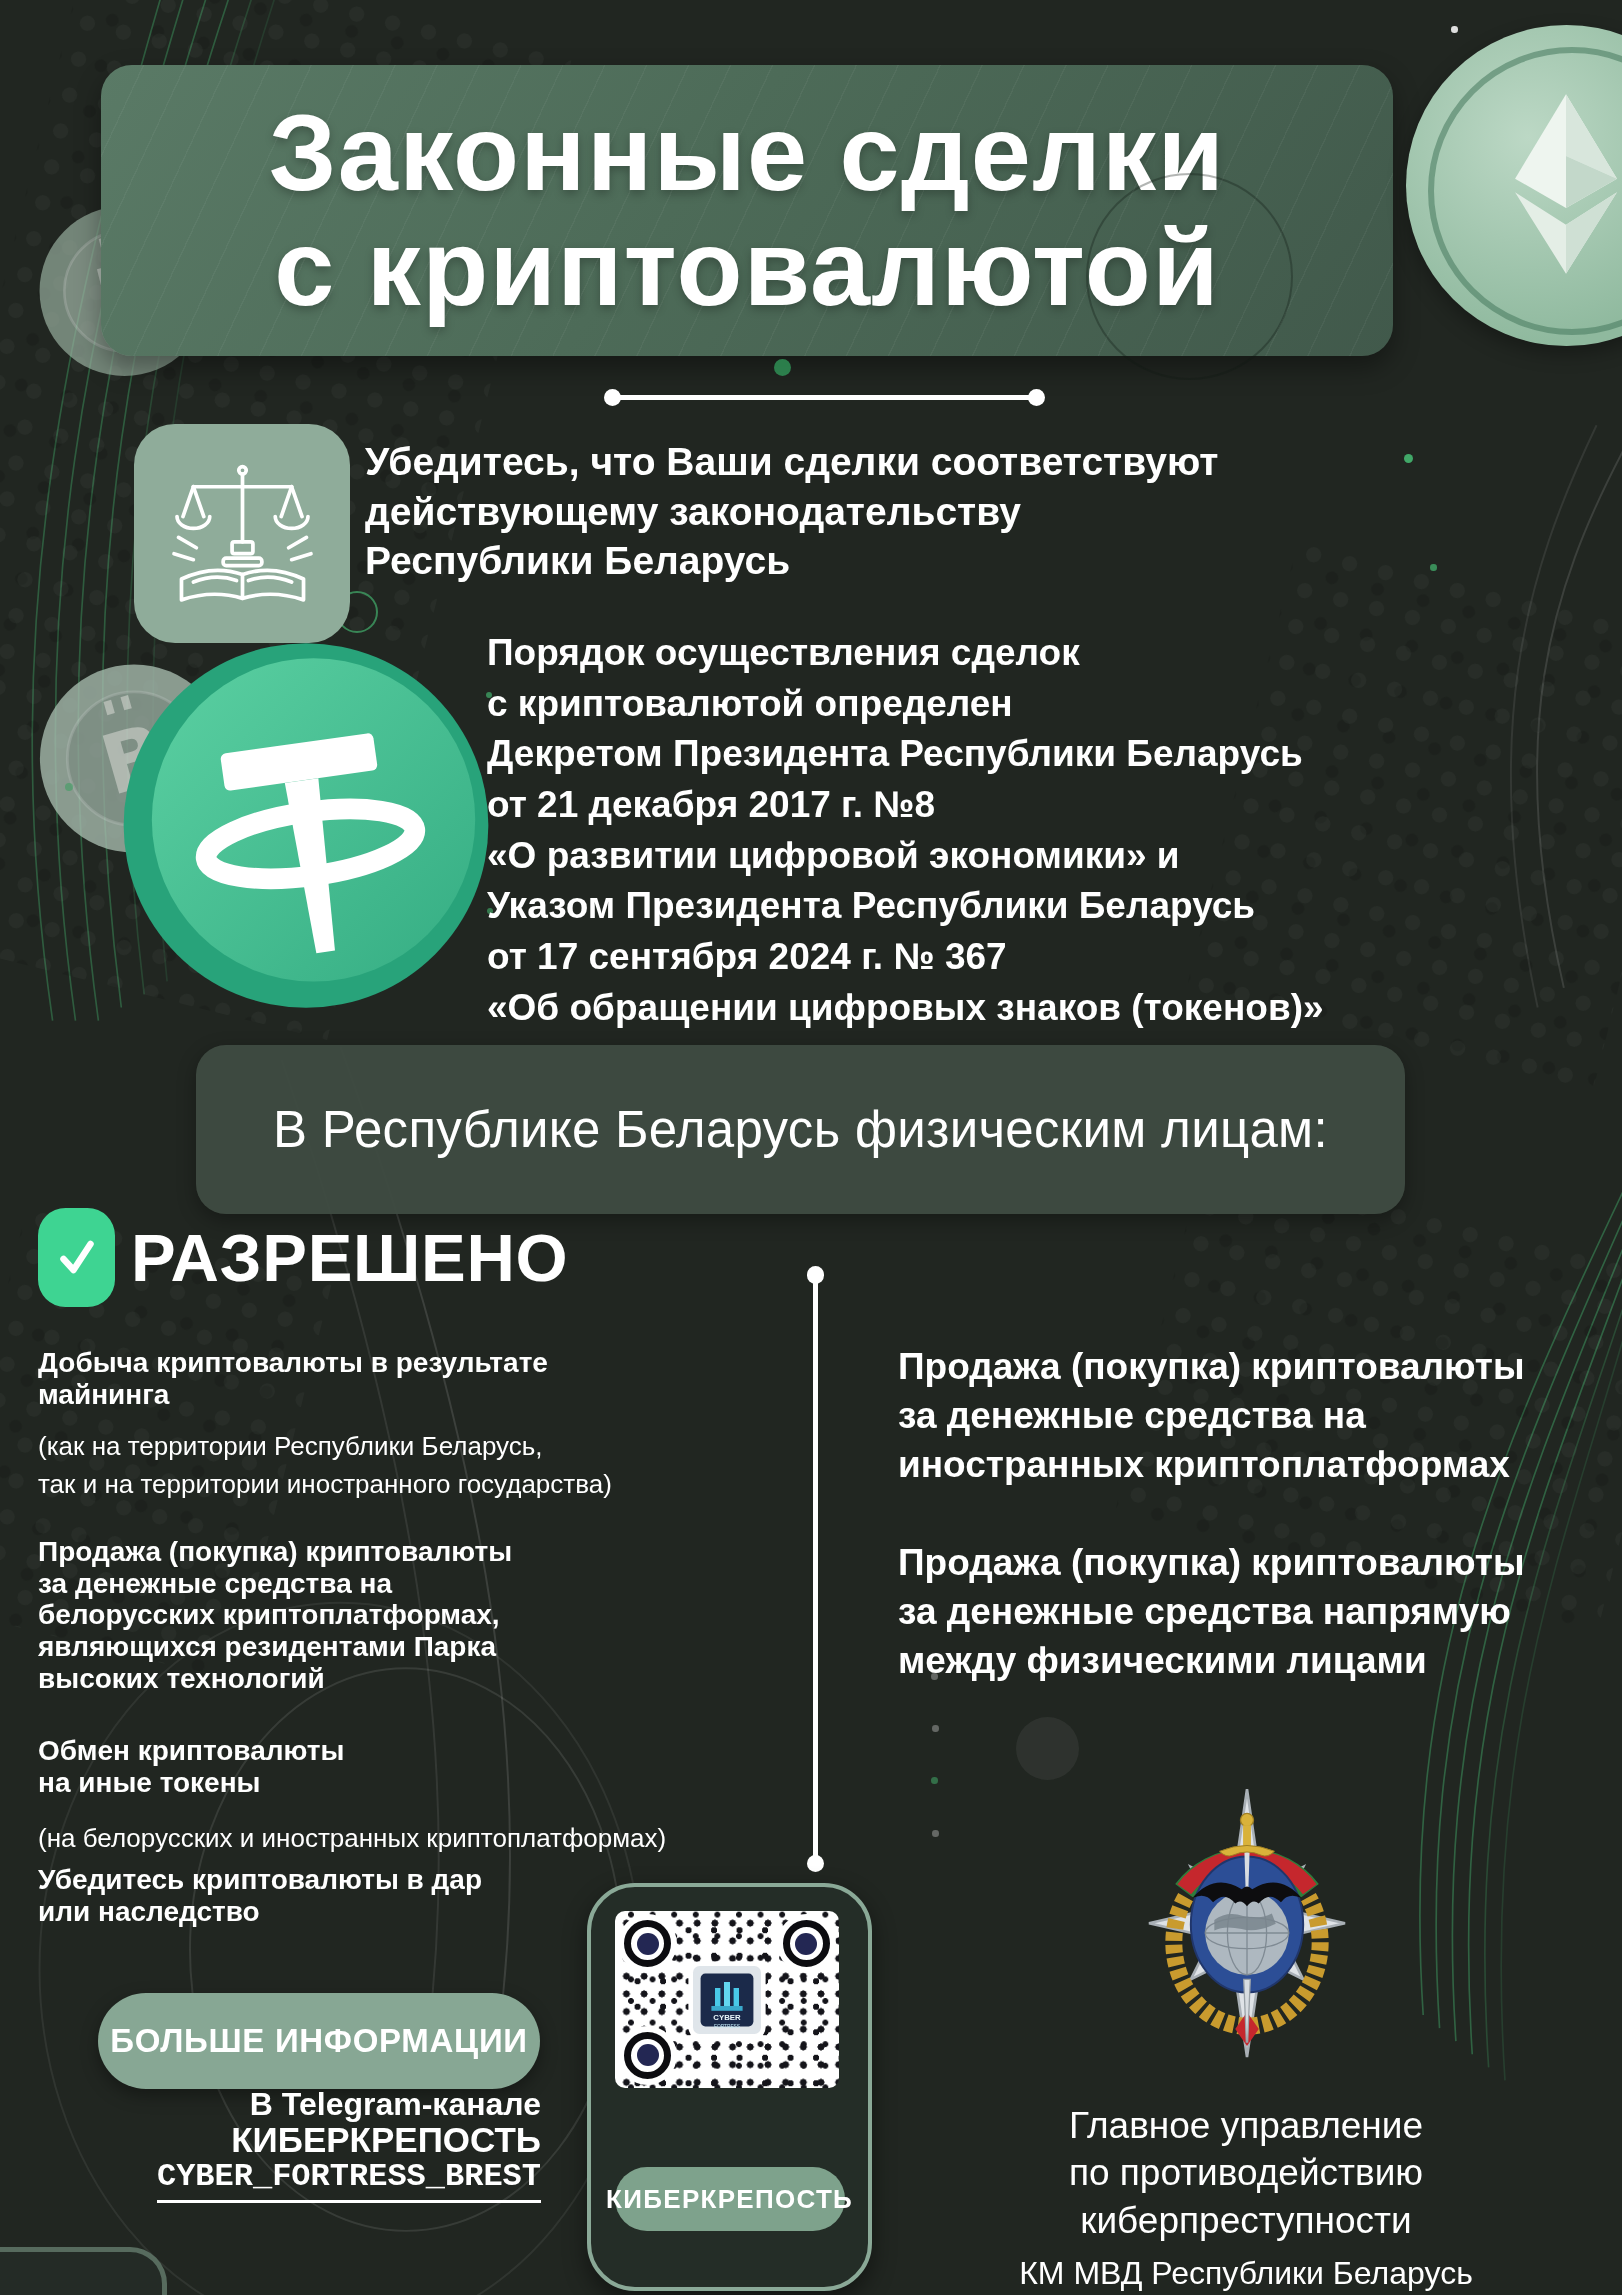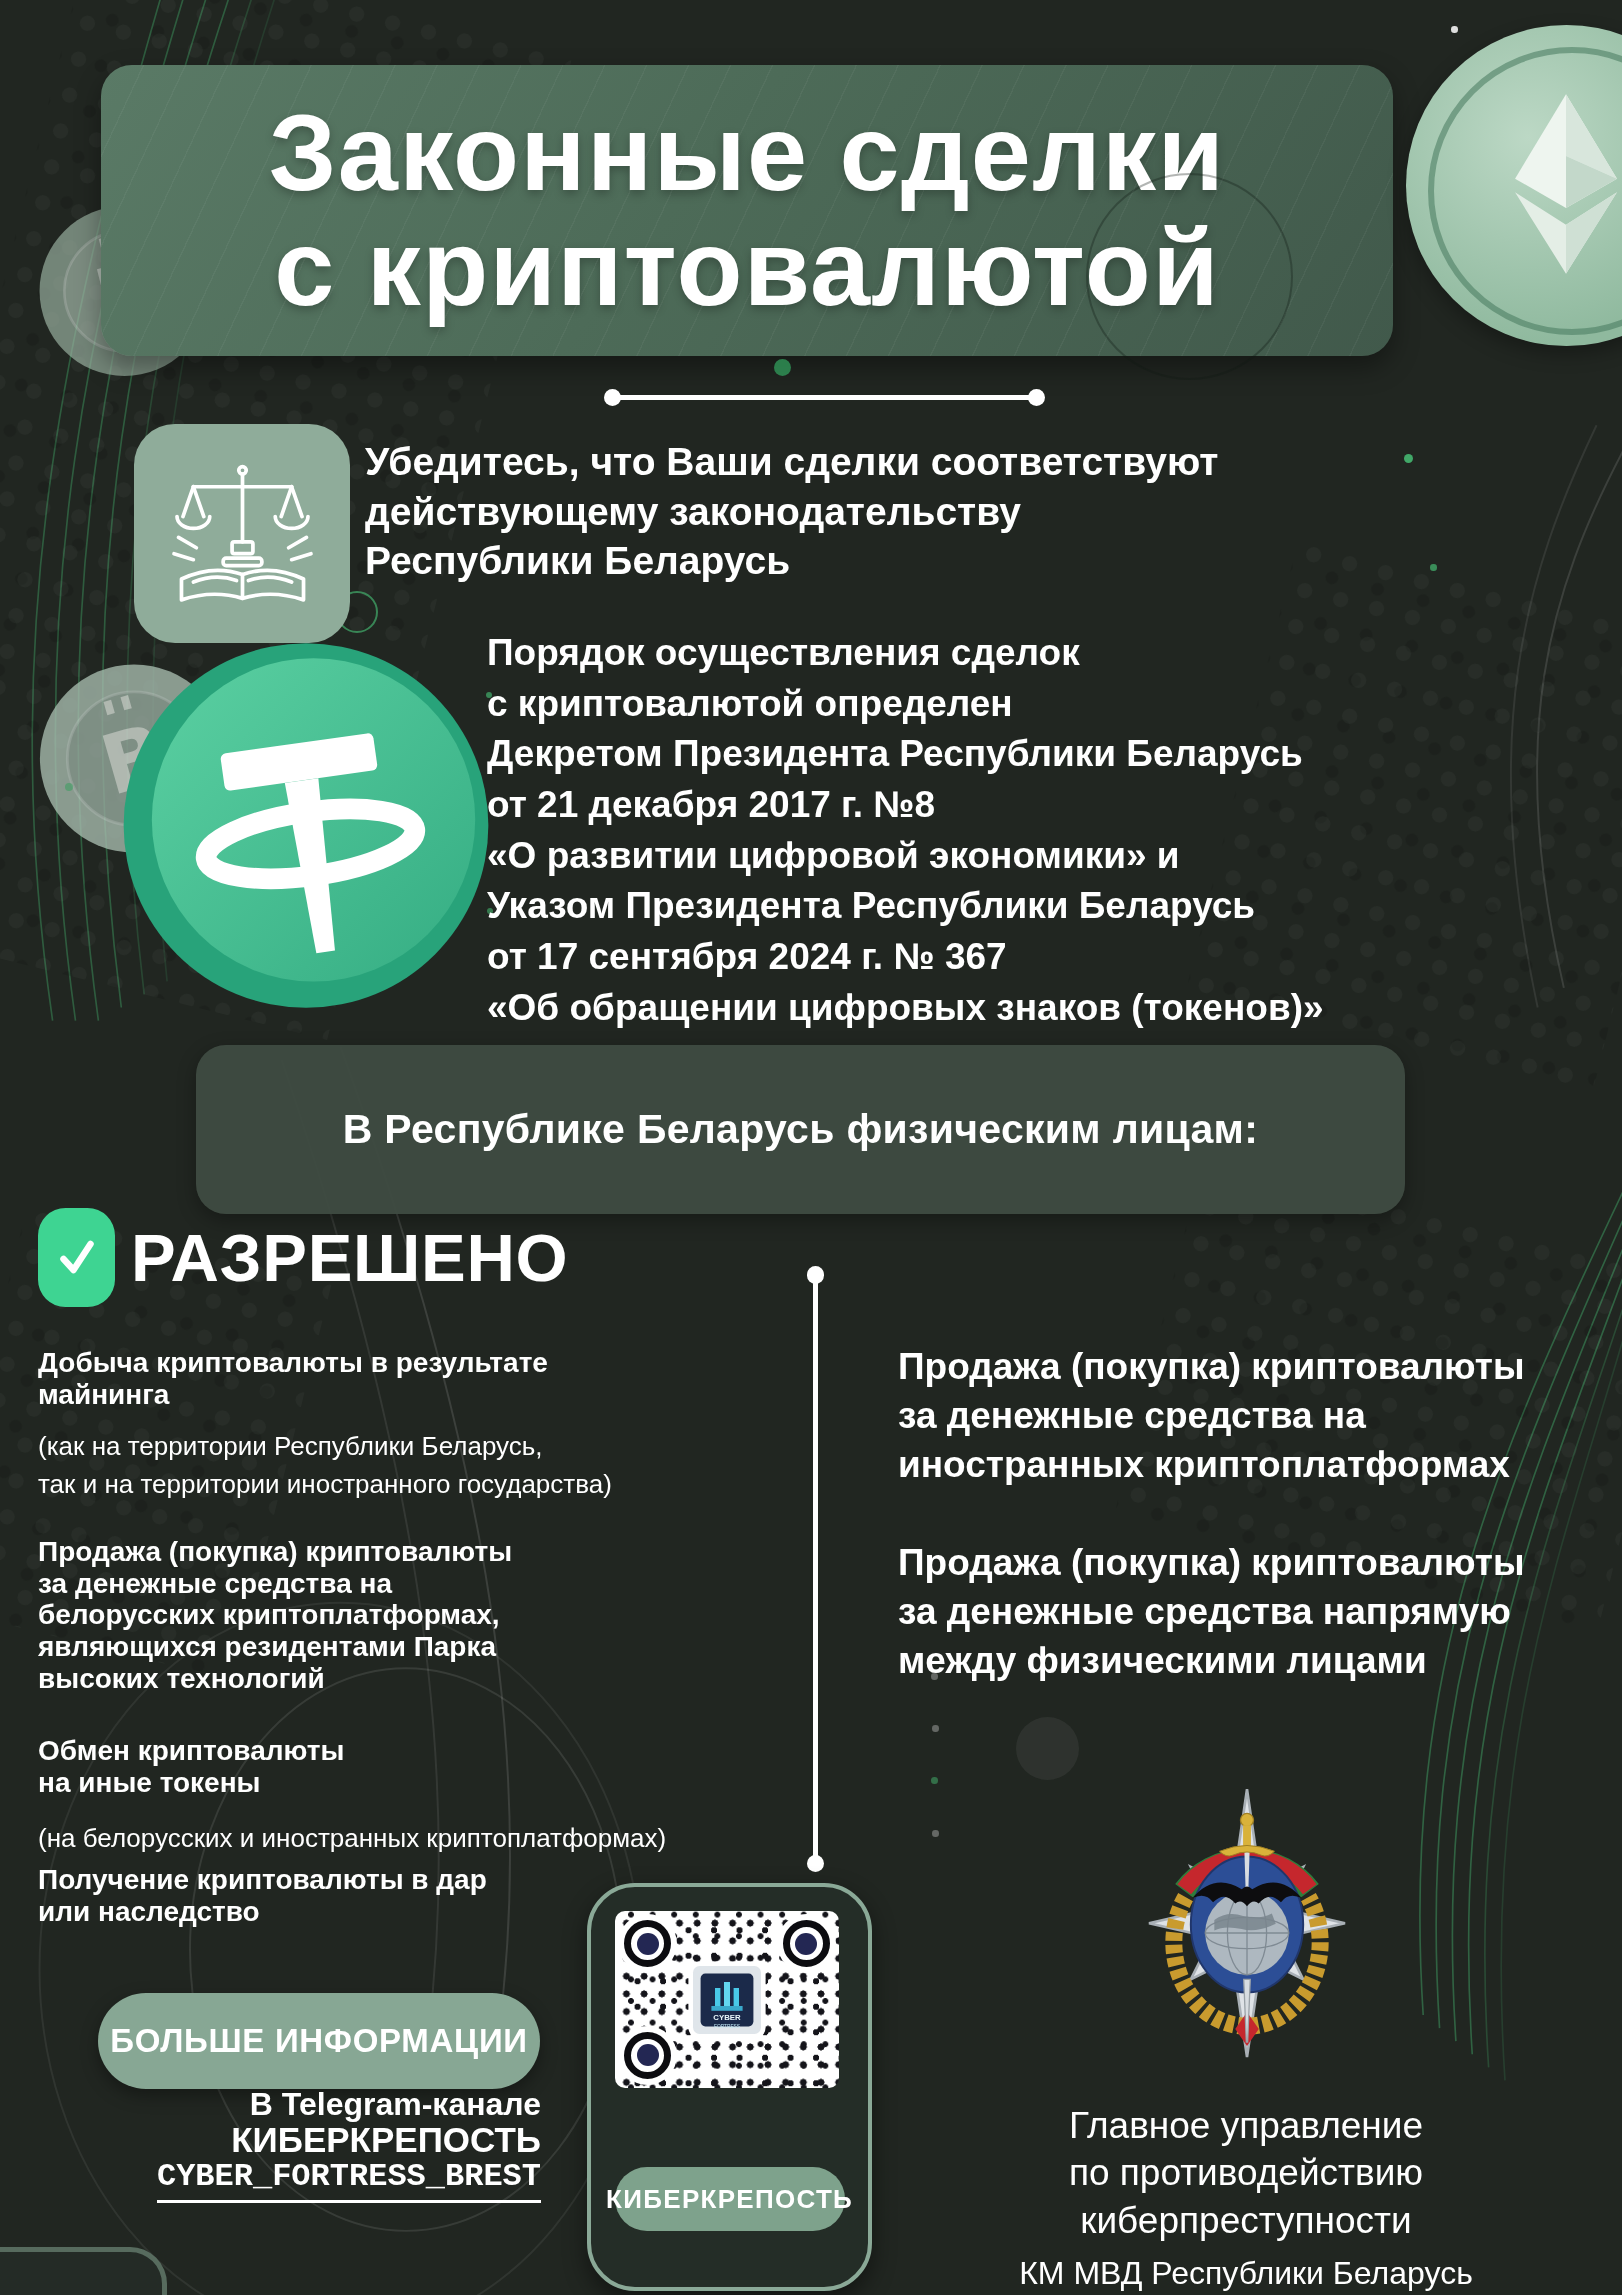--- a/index.html
+++ b/index.html
@@ -23,21 +23,21 @@
     text-shadow:0 3.9px 9.2px rgba(0,0,0,0.25);}
   .hr-divider{position:absolute;left:612px;top:395px;width:425px;height:5.2px;background:#fff;border-radius:2.6px;z-index:5;}
   .hr-divider .cap{position:absolute;top:-5.9px;width:17px;height:17px;background:#fff;border-radius:50%;}
   .icon-panel{position:absolute;left:134px;top:424px;width:216px;height:219px;border-radius:41px;background:#8fac9a;z-index:5;
     display:flex;align-items:center;justify-content:center;}
   .intro{position:absolute;left:365px;top:437px;width:1073px;font-size:39px;font-weight:700;line-height:1.27;z-index:6;}
   .law{position:absolute;left:487px;top:628px;width:995px;font-size:37px;font-weight:700;line-height:1.37;z-index:6;}
   .banner{position:absolute;left:196px;top:1045px;width:1209px;height:169px;border-radius:30px;z-index:6;
     background:rgba(62,75,66,0.96);display:flex;align-items:center;justify-content:center;
     box-shadow:0 6.5px 19.6px rgba(0,0,0,0.3);}
-  .banner-text{font-size:41px;font-weight:700;letter-spacing:0.3px;}
+  .banner-text{font-size:51px;font-weight:400;letter-spacing:0.3px;}
   .sec-head{position:absolute;display:flex;align-items:center;gap:21px;z-index:6;}
   .sec-icon{width:77px;height:99px;border-radius:27.5px;display:flex;align-items:center;justify-content:center;flex:none;}
   .sec-title{font-size:67px;font-weight:800;letter-spacing:0.7px;}
   .item-bold{position:absolute;font-size:28px;font-weight:700;line-height:1.13;z-index:6;}
   .item-note{position:absolute;font-size:26px;font-weight:500;line-height:1.45;z-index:6;}
   .r-item{position:absolute;font-size:37px;font-weight:700;line-height:1.32;z-index:6;}
   .v-divider{position:absolute;left:813px;top:1275px;width:4.6px;height:588px;background:#fff;border-radius:2.6px;z-index:5;}
   .v-divider .cap{position:absolute;left:-6.5px;width:17.7px;height:17.7px;background:#fff;border-radius:50%;}
   .qr-phone{position:absolute;left:587px;top:1883px;width:277px;height:400px;border-radius:48px;z-index:7;
     background:#242d27;border:4.6px solid #8aa997;box-shadow:0 9.2px 23.6px rgba(0,0,0,0.45);}
@@ -223,21 +223,21 @@
   <div class="item-note pre" style="left:38px;top:1428px;">(как на территории Республики Беларусь,
 так и на территории иностранного государства)</div>
   <div class="item-bold pre" style="left:38px;top:1536px;">Продажа (покупка) криптовалюты
 за денежные средства на
 белорусских криптоплатформах,
 являющихся резидентами Парка
 высоких технологий</div>
   <div class="item-bold pre" style="left:38px;top:1735px;">Обмен криптовалюты
 на иные токены</div>
   <div class="item-note pre" style="left:38px;top:1820px;">(на белорусских и иностранных криптоплатформах)</div>
-  <div class="item-bold pre" style="left:38px;top:1864px;">Получение криптовалюты в дар
+  <div class="item-bold pre" style="left:38px;top:1864px;">Убедитесь криптовалюты в дар
 или наследство</div>
 
   <div class="v-divider">
     <span class="cap" style="top:-9.2px;"></span>
     <span class="cap" style="bottom:-9.2px;"></span>
   </div>
 
 
   <div class="r-item pre" style="left:898px;top:1343px;">Продажа (покупка) криптовалюты
 за денежные средства на

